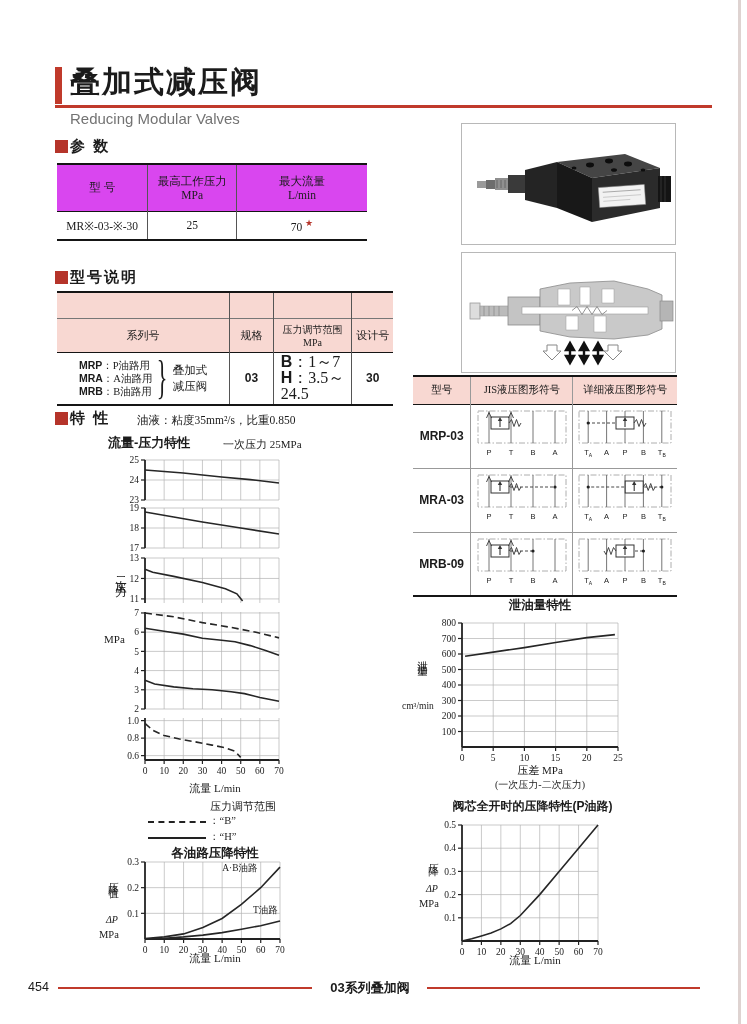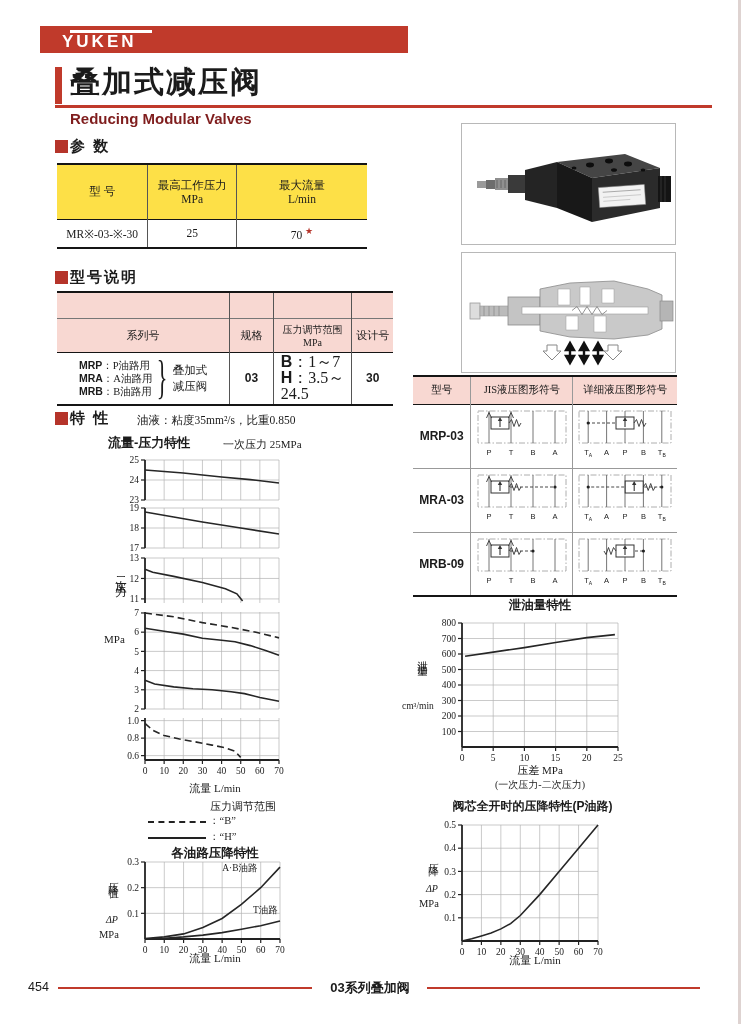--- a/index.html
+++ b/index.html
@@ -7,21 +7,21 @@
         font-family:"Liberation Sans","DejaVu Sans",sans-serif;color:#1b1b1b;}
   .abs{position:absolute;box-sizing:border-box;}
   .serif{font-family:"Liberation Serif","DejaVu Serif",serif;}
   .bullet{width:13px;height:13px;background:#b5342a;display:inline-block;flex:none;}
   .heading{display:flex;align-items:center;gap:2px;font-weight:bold;font-size:15px;letter-spacing:2px;}
   .banner{background:#c03a2b;}
   .logo-line{position:absolute;background:#fff;height:2.5px;}
   .logo-text{position:absolute;color:#fff;font-weight:bold;font-size:17px;letter-spacing:3px;}
   table{border-collapse:collapse;}
   .ptable{width:310px;border-top:2px solid #151515;border-bottom:2px solid #151515;font-size:11.5px;text-align:center;}
-  .ptable .hd{background:#fde047;height:55px;border-bottom:1.3px solid #151515;}
+  .ptable .hd{background:#d946ef;height:47px;border-bottom:1.3px solid #151515;}
   .ptable td,.ptable th{border-left:1px solid #555;border-right:1px solid #555;font-weight:normal;}
   .ptable td:first-child,.ptable th:first-child{border-left:none;}
   .ptable td:last-child,.ptable th:last-child{border-right:none;}
   .ptable .bd{height:29px;}
   .mtable{width:336px;border-top:2px solid #151515;border-bottom:2px solid #151515;font-size:11px;text-align:center;}
   .mtable td{border-left:1px solid #555;border-right:1px solid #555;}
   .mtable td:first-child{border-left:none;}
   .mtable td:last-child{border-right:none;}
   .mtable .r1{background:#f8d8d2;height:26px;border-bottom:1px solid #777;}
   .mtable .r2{background:#f8d8d2;height:34px;border-bottom:1.8px solid #151515;}
@@ -41,29 +41,25 @@
   .ctitle{font-weight:bold;font-size:13px;text-align:center;}
   .clabel{font-size:11px;text-align:center;}
   .star{color:#b5342a;}
   .imgbox{border:1px solid #b8b8b8;background:#fff;}
 </style>
 </head>
 <body>
 
 <div id="page">
 
-  <div class="abs banner" style="left:40px;top:26px;width:368px;height:27px;">
-    <div class="logo-line" style="left:30px;top:4px;width:82px;"></div>
-    <div class="logo-text" style="left:22px;top:6px;">YUKEN</div>
-  </div>
 
   <div class="abs" style="left:55px;top:67px;width:7px;height:37px;background:#c03a2b;"></div>
   <div class="abs" style="left:70px;top:62px;font-size:30px;font-weight:bold;letter-spacing:2px;">叠加式减压阀</div>
   <div class="abs red-line" style="left:55px;top:105px;width:657px;height:2.5px;"></div>
-  <div class="abs" style="left:70px;top:110px;font-size:15px;font-weight:bold;color:#7f1d1d;">Reducing Modular Valves</div>
+  <div class="abs" style="left:70px;top:110px;font-size:15px;font-weight:normal;color:#737373;">Reducing Modular Valves</div>
 
   <div class="abs heading" style="left:55px;top:137px;">
     <span class="bullet"></span>
     <span>参 数</span>
   </div>
 
   <table class="abs ptable serif" style="left:57px;top:163px;">
     <tbody>
         <tr class="hd">
       <th style="width:90px;">型  号</th>

